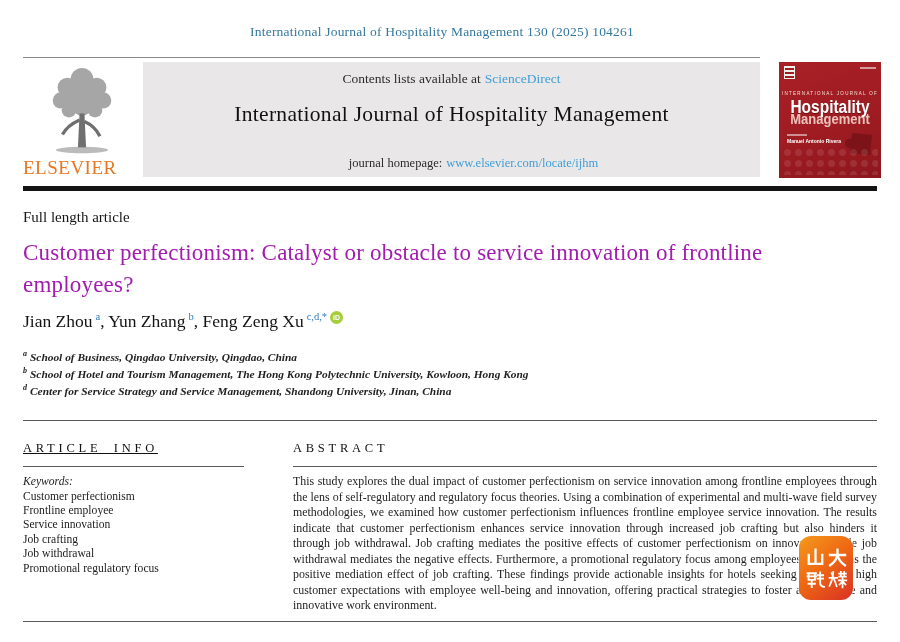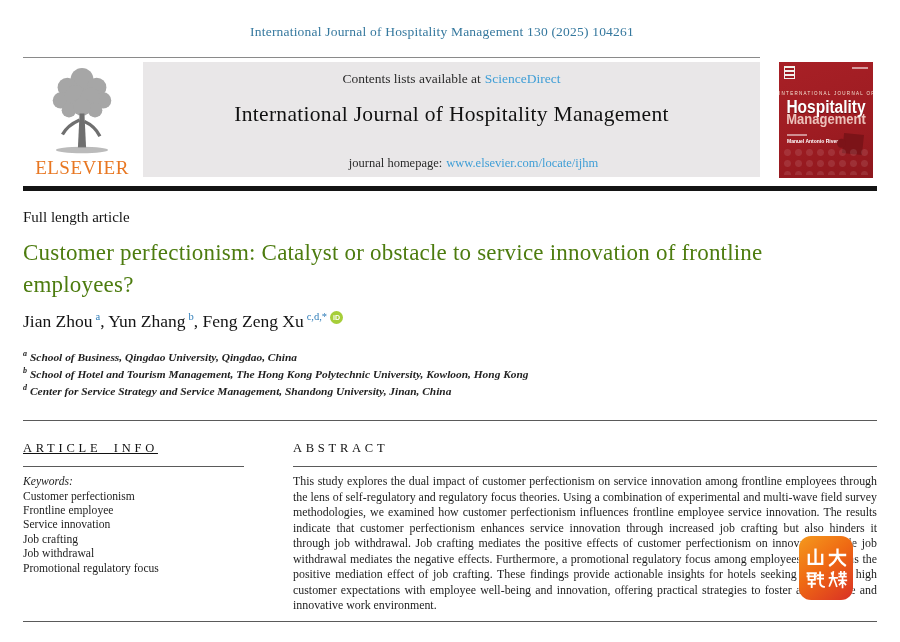--- a/index.html
+++ b/index.html
@@ -11,21 +11,21 @@
   }
   
   .citation {
     position:absolute; left:0; right:16px; top:24px;
     text-align:center; font-size:13.5px; color:#35789e; letter-spacing:.2px;
   }
   
   .rule-top { position:absolute; left:23px; top:57px; width:737px; height:1px; background:#8a8a8a; }
   .logo {
     position:absolute; left:23px; top:61px; width:118px; height:120px;
-    background:#ffffff; text-align:center;
+    background:#ffffff; text-align:left;
   }
   .logo svg { display:block; margin:2px auto 0; }
   .elsevier-word {
     font-family:"Liberation Serif", serif; font-size:19px; color:#e87722;
     letter-spacing:.5px; margin-top:-2px;
   }
   .band {
     position:absolute; left:143px; top:62px; width:617px; height:115px;
     background:#e9e7e8; text-align:center;
   }
@@ -34,21 +34,21 @@
   .jtitle {
     position:absolute; left:0; right:0; top:40px;
     font-size:21.5px; color:#111; letter-spacing:.3px;
   }
   .homepage {
     position:absolute; left:0; right:0; top:94px;
     font-family:Liberation Serif, serif; font-size:12.5px; color:#2b2b2b;padding-left:44px;
   }
   
   .cover {
-    position:absolute; left:779px; top:62px; width:94px; height:116px;
+    position:absolute; left:779px; top:62px; width:102px; height:116px;
     background:linear-gradient(160deg,#a82026 0%, #9e1c22 55%, #8d171d 100%);
     overflow:hidden; cursor:pointer;
   }
   .cover-chip { position:absolute; left:5px; top:4px; width:11px; height:13px; background:#f2efe9; }
   .cover-chip i { display:block; height:2px; margin:2px 1px 0; background:#9e1c22; }
   .cover-voltext { position:absolute; right:5px; top:5px; width:16px; height:2px; background:rgba(255,255,255,.55); }
   .cover-kicker {
     position:absolute; left:0; right:0; top:29px; text-align:center;
     font-family:"Liberation Sans", sans-serif; font-size:4.5px; letter-spacing:1.3px;
     color:#f4e3d3; white-space:nowrap;
@@ -77,21 +77,21 @@
     position:absolute; left:3px; right:3px; bottom:3px; height:28px;
     background-image:radial-gradient(circle, rgba(255,255,255,.10) 0 3px, rgba(255,255,255,0) 4px);
     background-size:11px 11px;
   }
   .blackbar { position:absolute; left:23px; top:186px; width:854px; height:5px; background:#141414; }
 
   
   .type-label { position:absolute; left:23px; top:209px; font-size:15px; color:#151515;text-align:right; }
   .title {
     position:absolute; left:23px; top:237px; width:840px;
-    font-size:23px; line-height:32px; color:#4d7c0f; letter-spacing:.2px;
+    font-size:23px; line-height:32px; color:#a21caf; letter-spacing:.2px;
   }
   .authors { position:absolute; left:23px; top:311px; font-size:17.5px; color:#141414; }
   .authors sup { font-size:10.5px; color:#2e7cb8; margin-left:3px; }
   .orcid {
     display:inline-block; width:13px; height:13px; border-radius:50%;
     background:#a6ce39; color:#ffffff; font-family:"Liberation Sans", sans-serif;
     font-size:7px; font-weight:bold; text-align:center; line-height:13px;
     vertical-align:super; margin-left:3px; cursor:pointer;
   }
   .affs { position:absolute; left:23px; top:347px; font-size:11.4px; font-style:italic; color:#222;font-weight:bold; }

